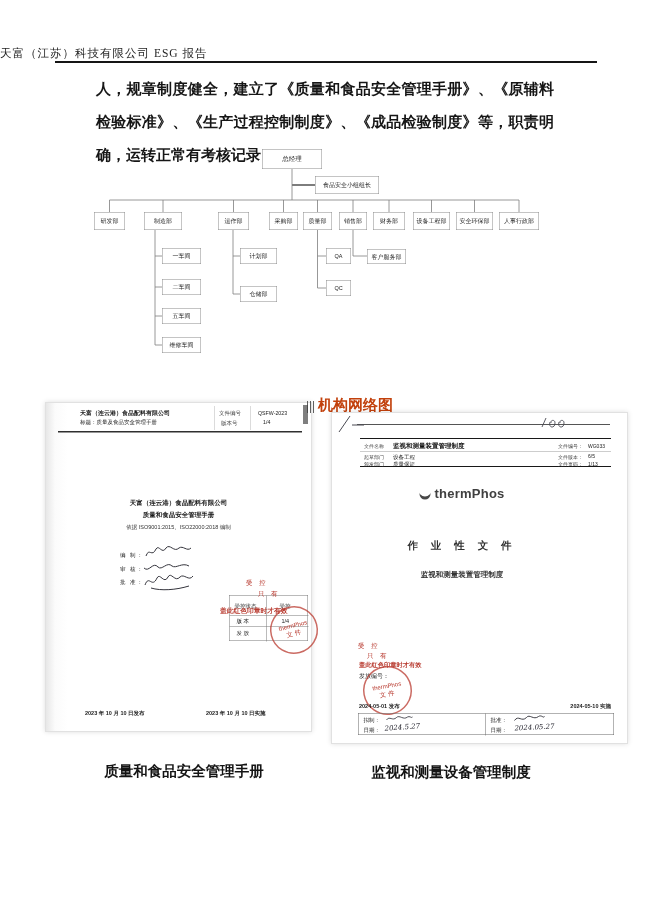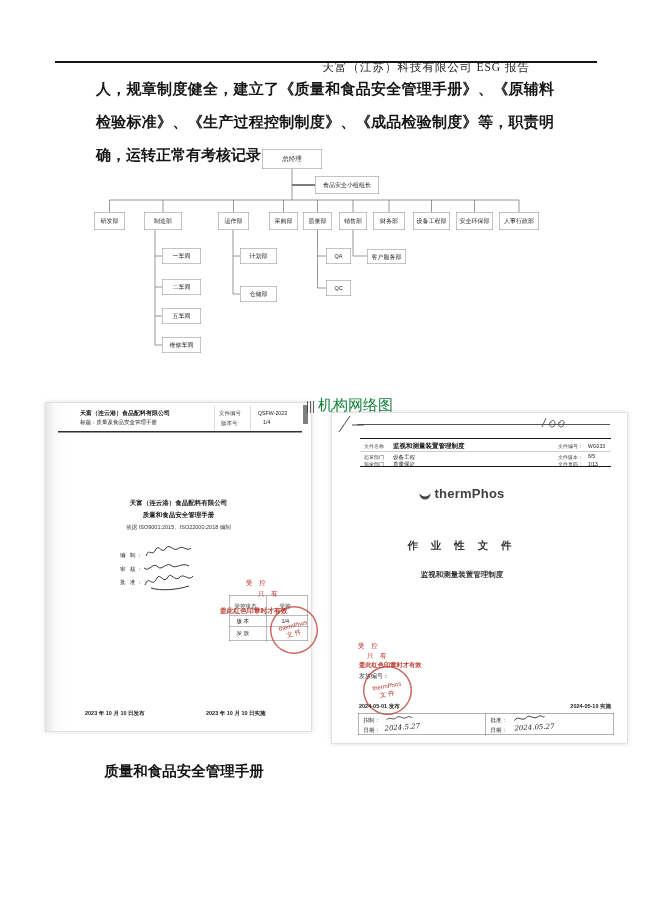--- a/index.html
+++ b/index.html
@@ -2,36 +2,36 @@
 <html><head>
 <meta charset="utf-8">
 <style>
   html,body{margin:0;padding:0;background:#ffffff;}
   .sheet{position:relative;width:650px;height:923px;background:#fff;overflow:hidden;
          font-family:"Liberation Sans",sans-serif;color:#1a1a1a;}
   .abs{position:absolute;}
   .scaled{position:absolute;left:0;top:0;transform:scale(0.5);transform-origin:0 0;}
 
   
-  .hdr-title{position:absolute;top:60px;left:0;width:530px;text-align:right;
+  .hdr-title{position:absolute;top:46px;left:0;width:530px;text-align:left;
              font-family:"Liberation Serif",serif;font-size:11.5px;color:#1e1e1e;letter-spacing:1px;}
   .hdr-rule{position:absolute;top:61px;left:55px;width:542px;height:1.5px;background:#151515;}
 
   
   .body-text{position:absolute;left:96px;top:72px;width:458px;margin:0;
              font-size:15px;line-height:33px;font-weight:600;color:#161616;
              text-align:justify;text-justify:inter-ideograph;}
 
   
   #orgchart{position:absolute;left:85px;top:147px;width:500px;height:215px;}
   #orgchart-inner{width:1000px;height:430px;}
   .obox{position:absolute;display:flex;align-items:center;justify-content:center;
         background:#fff;border:1px solid #8a8a8a;font-size:12px;color:#222;
         white-space:nowrap;box-sizing:border-box;}
-  .org-caption{position:absolute;left:318px;top:396px;font-size:15px;font-weight:400;color:#15803d;}
+  .org-caption{position:absolute;left:318px;top:396px;font-size:15px;font-weight:700;color:#c2410c;}
   .frag{position:absolute;left:307px;top:401px;width:7px;height:12px;
         background:repeating-linear-gradient(90deg,#3a3a3a 0 1px,transparent 1px 3px);opacity:.8;}
 
   
   .doc{position:absolute;background:#fff;border:1px solid #e1e1e1;box-shadow:0 0 5px rgba(0,0,0,.13);}
   #doc-left{left:45px;top:402px;width:265px;height:328px;
             background:linear-gradient(90deg,#e7e7e7 0,#fbfbfb 9px,#fff 22px);}
   #doc-right{left:331px;top:412px;width:295px;height:330px;}
   .doc-inner{position:absolute;left:0;top:0;transform:scale(0.5);transform-origin:0 0;}
   .lbl{color:#444;}
@@ -234,15 +234,16 @@
         </svg>
         <span class="abs" style="left:264px;top:25px;font-size:11px">日期：</span>
         <span class="abs hand" style="left:312px;top:19px;font-size:14px;transform:rotate(-3deg)">2024.05.27</span>
       </div>
     </div>
   </div>
 
   <div class="frag"></div>
 
   <div class="caption" style="left:78px;top:762px;width:212px">质量和食品安全管理手册</div>
+  <div class="caption" style="left:356px;top:763px;width:190px">监视和测量设备管理制度</div>
 
 
 </div>
 
 </body></html>

